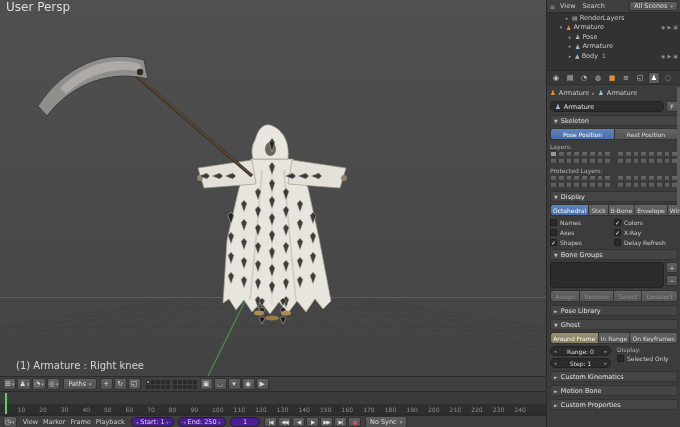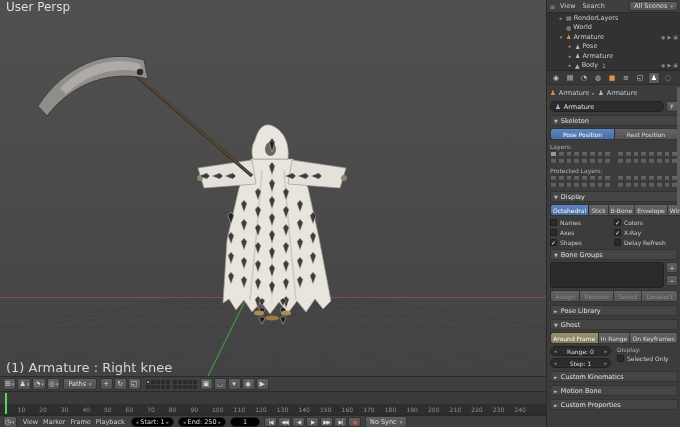--- a/index.html
+++ b/index.html
@@ -3,21 +3,21 @@
 <meta charset="utf-8">
 <style>
   *{margin:0;padding:0;box-sizing:border-box}
   body{background:#1e1e1e}
   .app{position:relative;width:680px;height:427px;overflow:hidden;background:#3c3c3c;
        font-family:"DejaVu Sans",sans-serif;color:#ccc;-webkit-font-smoothing:none}
   
   .viewport{position:absolute;left:0;top:0;width:546px;height:376px;overflow:hidden;
             background:linear-gradient(180deg,#505050 0%,#4a4a4a 55%,#434343 100%)}
   .vp-label{position:absolute;left:6px;top:0;font-size:12px;color:#dedede}
-  .vp-status{position:absolute;left:6px;top:360px;font-size:13px;color:#d5d5d5}
+  .vp-status{position:absolute;left:16px;top:360px;font-size:10px;color:#d5d5d5}
   .vp-header{position:absolute;left:0;top:376px;width:546px;height:16px;background:#3f3f3f;
              border-top:1px solid #2a2a2a;border-bottom:1px solid #2a2a2a;
              display:flex;align-items:center;gap:3px;padding:0 3px}
   .ibox{height:12px;min-width:13px;display:flex;align-items:center;justify-content:center;
         background:linear-gradient(#606060,#525252);border:1px solid #333;border-radius:2px;
         font-size:7px;color:#d8d8d8;padding:0 1px}
   .caret{font-size:5px;color:#aaa;margin-left:1px}
   .dd{height:12px;display:flex;align-items:center;background:linear-gradient(#606060,#525252);
       border:1px solid #333;border-radius:2px;padding:0 4px;font-size:6.5px;color:#ddd;gap:2px}
   .vh-group{display:flex;gap:1px}
@@ -27,21 +27,21 @@
   .ldot.on{background:#9a9a9a}
   
   .tl-ruler{position:absolute;left:0;top:393px;width:546px;height:22px;background:#3a3a3a;
             border-bottom:1px solid #2a2a2a;overflow:hidden}
   .tick-strip{position:absolute;left:0;bottom:0;width:100%;height:10px;background:#2e2e2e}
   .tick{position:absolute;bottom:1px;font-size:6px;color:#8f8f8f;white-space:nowrap}
   .playhead{position:absolute;top:0;bottom:0;width:2px;z-index:3}
   .tl-header{position:absolute;left:0;top:415px;width:546px;height:12px;background:#3f3f3f;
              display:flex;align-items:center;gap:4px;padding:0 3px;border-top:1px solid #2a2a2a}
   .menu{font-size:6.5px;color:#ccc;padding:0 2px}
-  .pill{height:10px;display:flex;align-items:center;gap:2px;background:#000000;border:1px solid #222;
+  .pill{height:10px;display:flex;align-items:center;gap:2px;background:#4c1d95;border:1px solid #222;
         border-radius:5px;padding:0 4px;font-size:6.5px;color:#ddd}
   .tbtn{height:10px;min-width:13px;display:flex;align-items:center;justify-content:center;
         background:linear-gradient(#606060,#525252);border:1px solid #333;border-radius:2px;
         font-size:5.5px;color:#ddd;letter-spacing:-1px}
   
   .right{position:absolute;left:546px;top:0;width:134px;height:427px;background:#3c3c3c;
          border-left:1px solid #282828}
   
   .outliner{position:absolute;left:0;top:0;width:134px;height:71px;background:#323232;
             border-bottom:1px solid #282828}
@@ -354,29 +354,24 @@
       <div class="ol-header">
         <span class="ol-ic">≡</span>
         <span class="menu">View</span>
         <span class="menu">Search</span>
         <div class="dd" style="height:10px;margin-left:auto">
           <span>All Scenes</span>
           <span class="caret">▾</span>
         </div>
       </div>
       <div>
-          <div class="ol-row" style="padding-left: 11px;">
+          <div class="ol-row" style="padding-left: 17px;">
             <span class="ol-tri">▸</span>
             <span class="ol-ic">▤</span>
             <span class="ol-lb">RenderLayers</span>
-          </div>
-          <div class="ol-row" style="padding-left: 11px;">
-            <span class="ol-tri"></span>
-            <span class="ol-ic">◍</span>
-            <span class="ol-lb">World</span>
           </div>
           <div class="ol-row" style="padding-left: 11px;">
             <span class="ol-tri">▾</span>
             <span class="ol-ic" style="color: rgb(224, 145, 61);">♟</span>
             <span class="ol-lb">Armature</span>
             <span class="ol-trail">
               <span>◉</span>
               <span>▶</span>
               <span>▣</span>
             </span>

